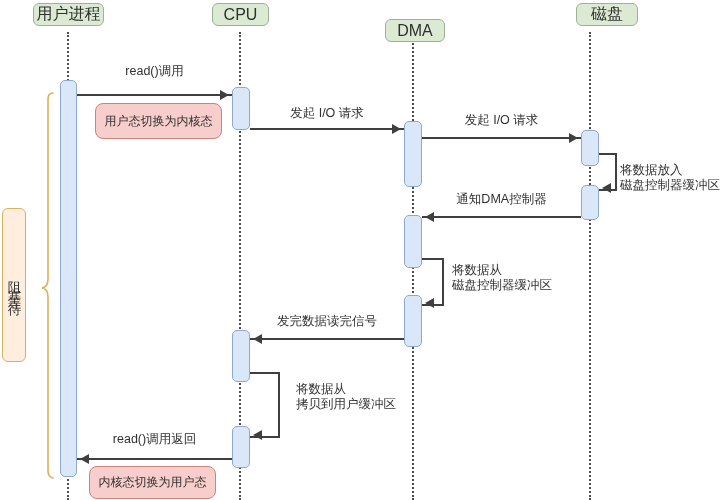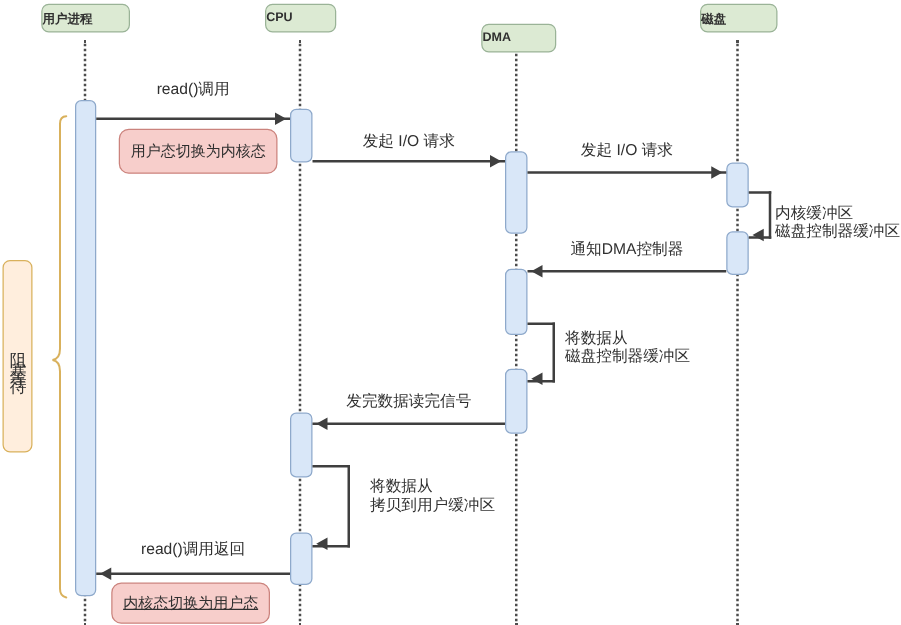--- a/index.html
+++ b/index.html
@@ -10,22 +10,22 @@
     --bracket-fill:#ffeedd; --bracket-border:#d9b15c;
     --arrow-color:#3f3f3f; --lifeline-color:#4d4d4d; --text-color:#303030;
   }
   .canvas{
     position:relative; width:721px; height:500px; overflow:hidden;
     background:#ffffff; font-family:"Liberation Sans", sans-serif; color:var(--text-color);
   }
   .participant{
     position:absolute; top:3px; height:23px; box-sizing:border-box;
     background:var(--participant-fill); border:1px solid var(--participant-border);
-    border-radius:6px; display:flex; align-items:center; justify-content:flex-start;
-    font-size:10px; z-index:5;font-weight:bold;
+    border-radius:6px; display:flex; align-items:center; justify-content:center;
+    font-size:16px; z-index:5;
   }
   .lifeline{
     position:absolute; top:32px; height:468px; width:0;
     border-left:2px dotted var(--lifeline-color); z-index:1;
   }
   .activation{
     position:absolute; box-sizing:border-box; width:18px;
     background:var(--activation-fill); border:1px solid var(--activation-border);
     border-radius:5px; z-index:2;
   }
@@ -80,21 +80,21 @@
 
   <div class="participant" style="left:33px;width:71px;">
       <span>用户进程</span>
     </div>
   <div class="participant" style="left:212px;width:57px;">
       <span>CPU</span>
     </div>
   <div class="participant" style="left:385px;width:60px;margin-top:16px;">
       <span>DMA</span>
     </div>
-  <div class="participant" style="left:560px;width:62px;">
+  <div class="participant" style="left:576px;width:62px;">
       <span>磁盘</span>
     </div>
 
   <div class="lifeline" style="left:67px;"></div>
   <div class="lifeline" style="left:239px;"></div>
   <div class="lifeline" style="left:412px;"></div>
   <div class="lifeline" style="left:589px;"></div>
 
   <div class="activation" style="left:60px;top:80px;height:397px;width:17px;"></div>
   <div class="activation" style="left:232px;top:87px;height:43px;"></div>
@@ -118,36 +118,36 @@
   <div class="self-loop" style="left:250px;top:372px;width:30px;height:66px;"></div>
 
   <div class="msg-label centered" style="left:77px;top:63px;width:155px;">read()调用</div>
   <div class="msg-label centered" style="left:250px;top:105px;width:154px;">发起 I/O 请求</div>
   <div class="msg-label centered" style="left:422px;top:112px;width:159px;">发起 I/O 请求</div>
   <div class="msg-label centered" style="left:422px;top:191px;width:159px;">通知DMA控制器</div>
   <div class="msg-label centered" style="left:250px;top:313px;width:154px;">发完数据读完信号</div>
   <div class="msg-label centered" style="left:77px;top:431px;width:155px;">read()调用返回</div>
 
   <div class="msg-label multiline" style="left:620px;top:163px;">
-    <span>内核缓冲区</span>
+    <span>将数据放入</span>
     <span>磁盘控制器缓冲区</span>
   </div>
   <div class="msg-label multiline" style="left:452px;top:263px;">
     <span>将数据从</span>
     <span>磁盘控制器缓冲区</span>
   </div>
   <div class="msg-label multiline" style="left:296px;top:382px;">
     <span>将数据从</span>
     <span>拷贝到用户缓冲区</span>
   </div>
 
   <div class="note" style="left:95px;top:103px;width:127px;height:36px;">
     <span>用户态切换为内核态</span>
   </div>
-  <div class="note" style="left:89px;top:466px;width:127px;height:33px;text-decoration:underline;">
+  <div class="note" style="left:89px;top:466px;width:127px;height:33px;">
     <span>内核态切换为用户态</span>
   </div>
 
   <div class="blocking-box">
     <span class="vtext">阻塞等待</span>
   </div>
   <svg class="brace-svg" width="16" height="392" viewBox="0 0 16 392">
     <path d="M13,3 Q8,3 8,9 L8,189 Q8,197 2,198 Q8,199 8,207 L8,381 Q8,387 13,388" fill="none" stroke="#d9b15c" stroke-width="1.6" stroke-linecap="round"></path>
   </svg>
 

